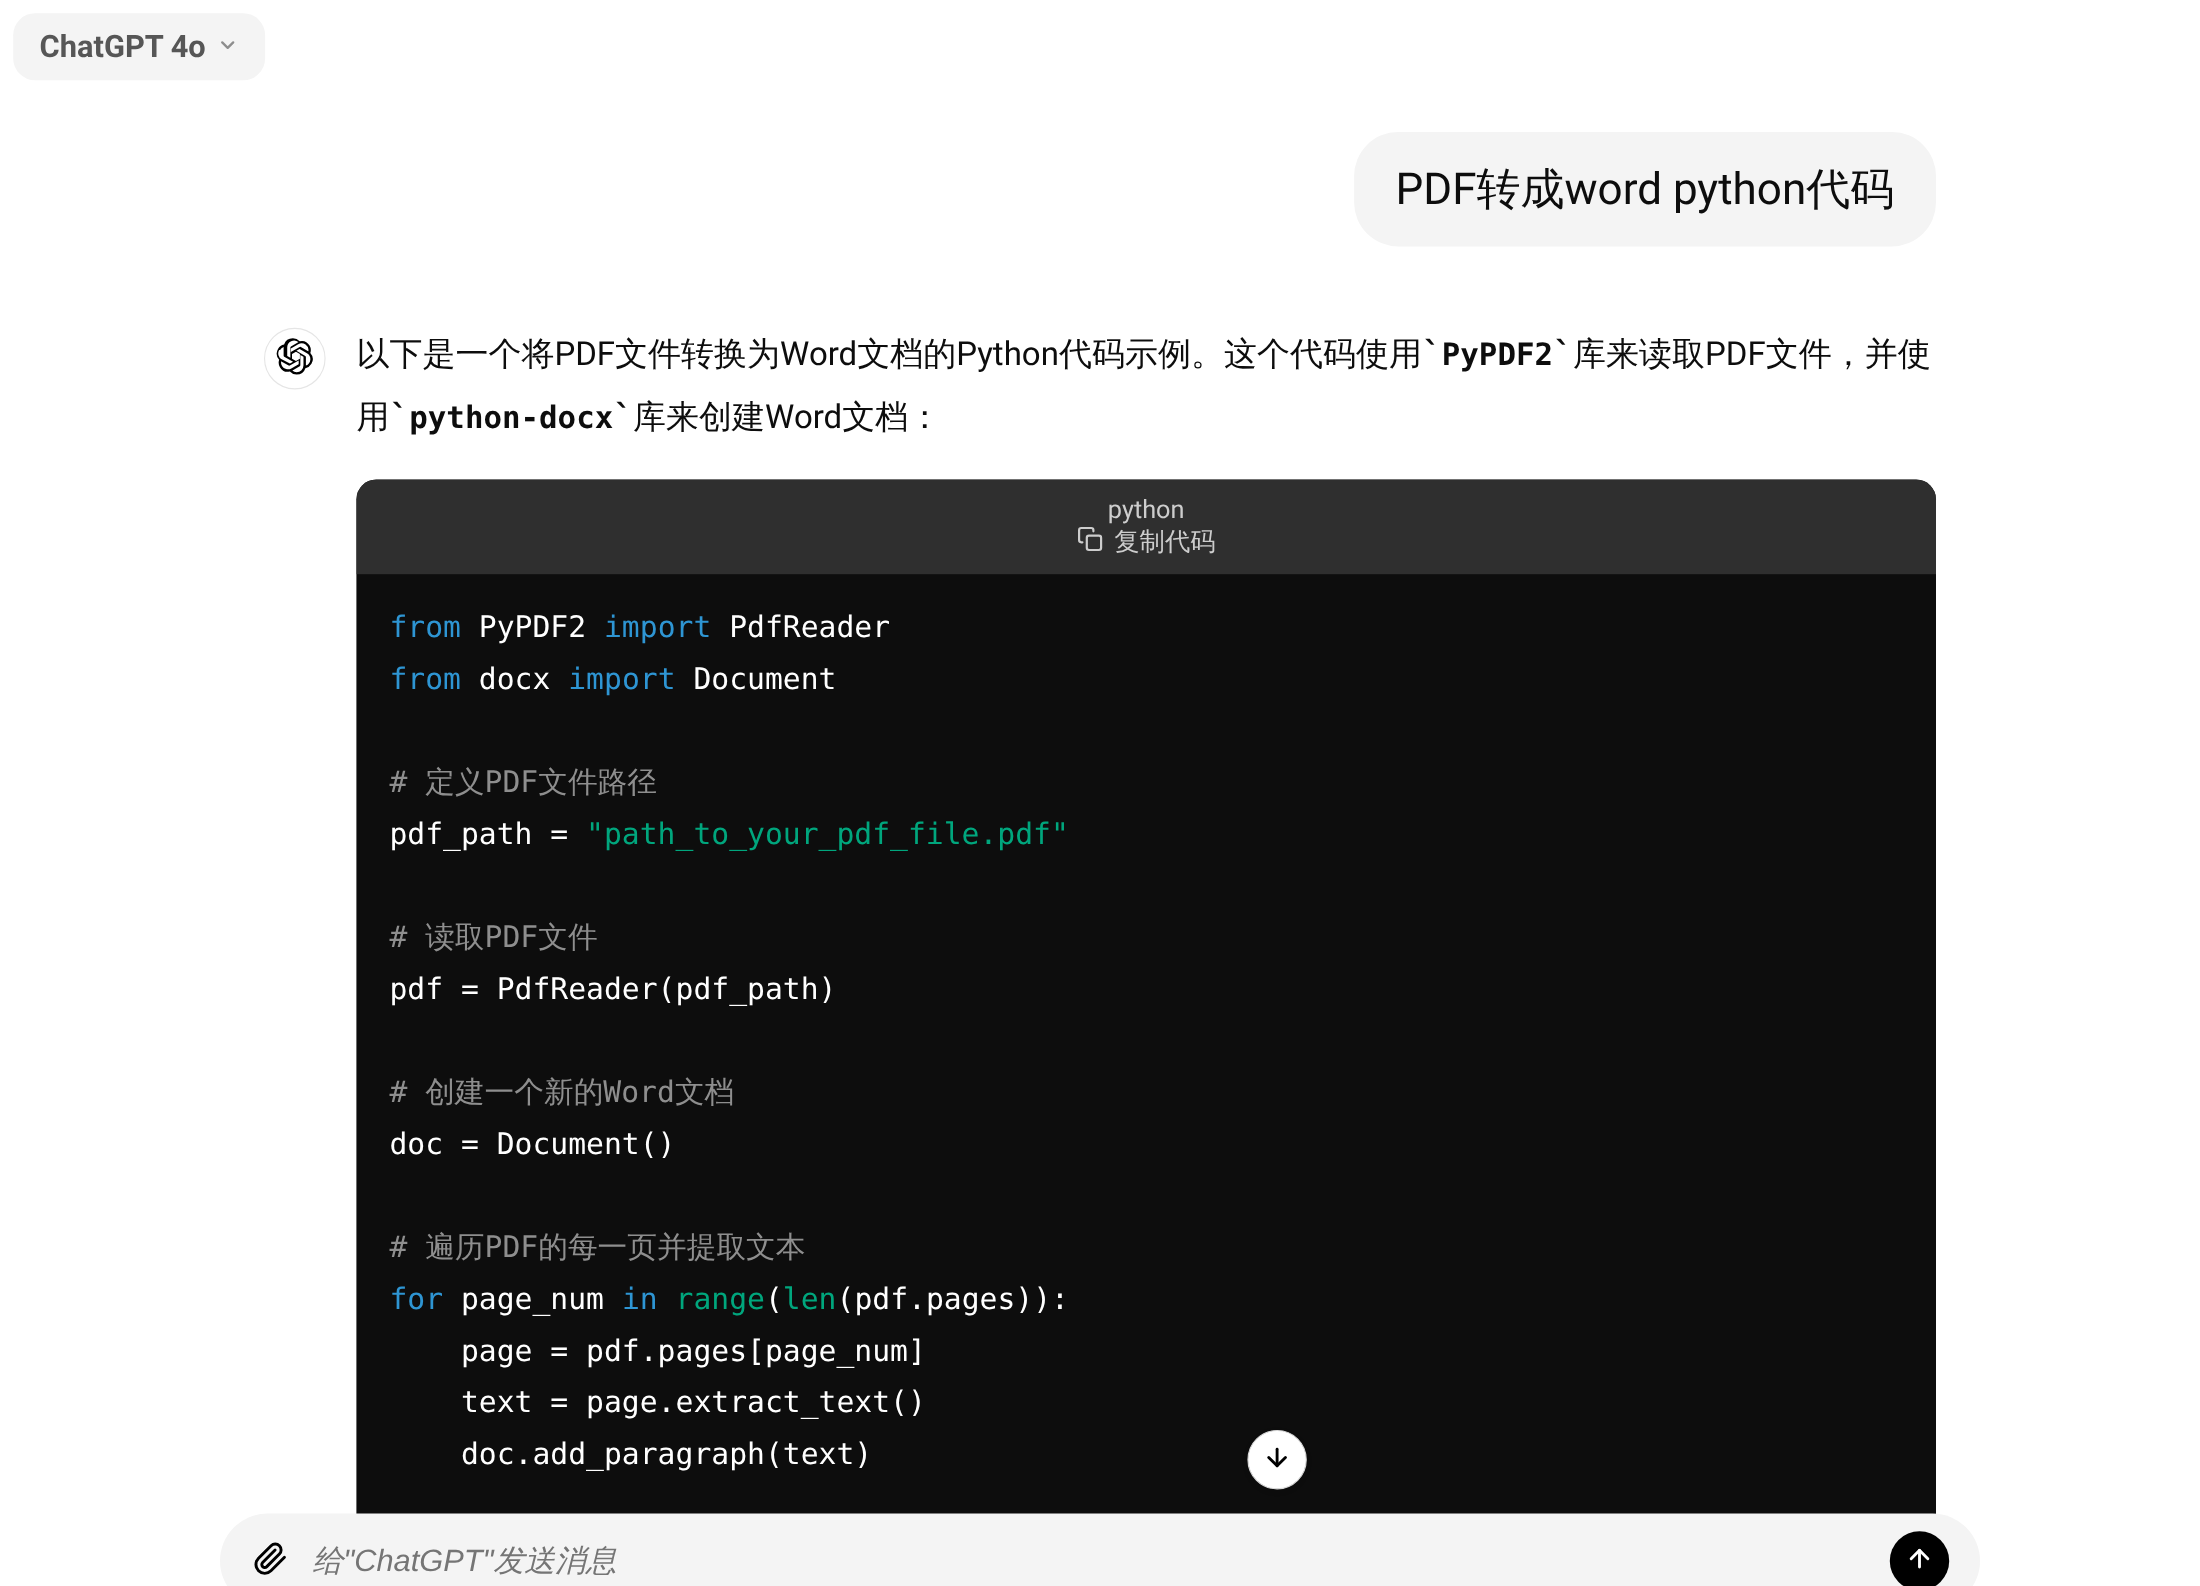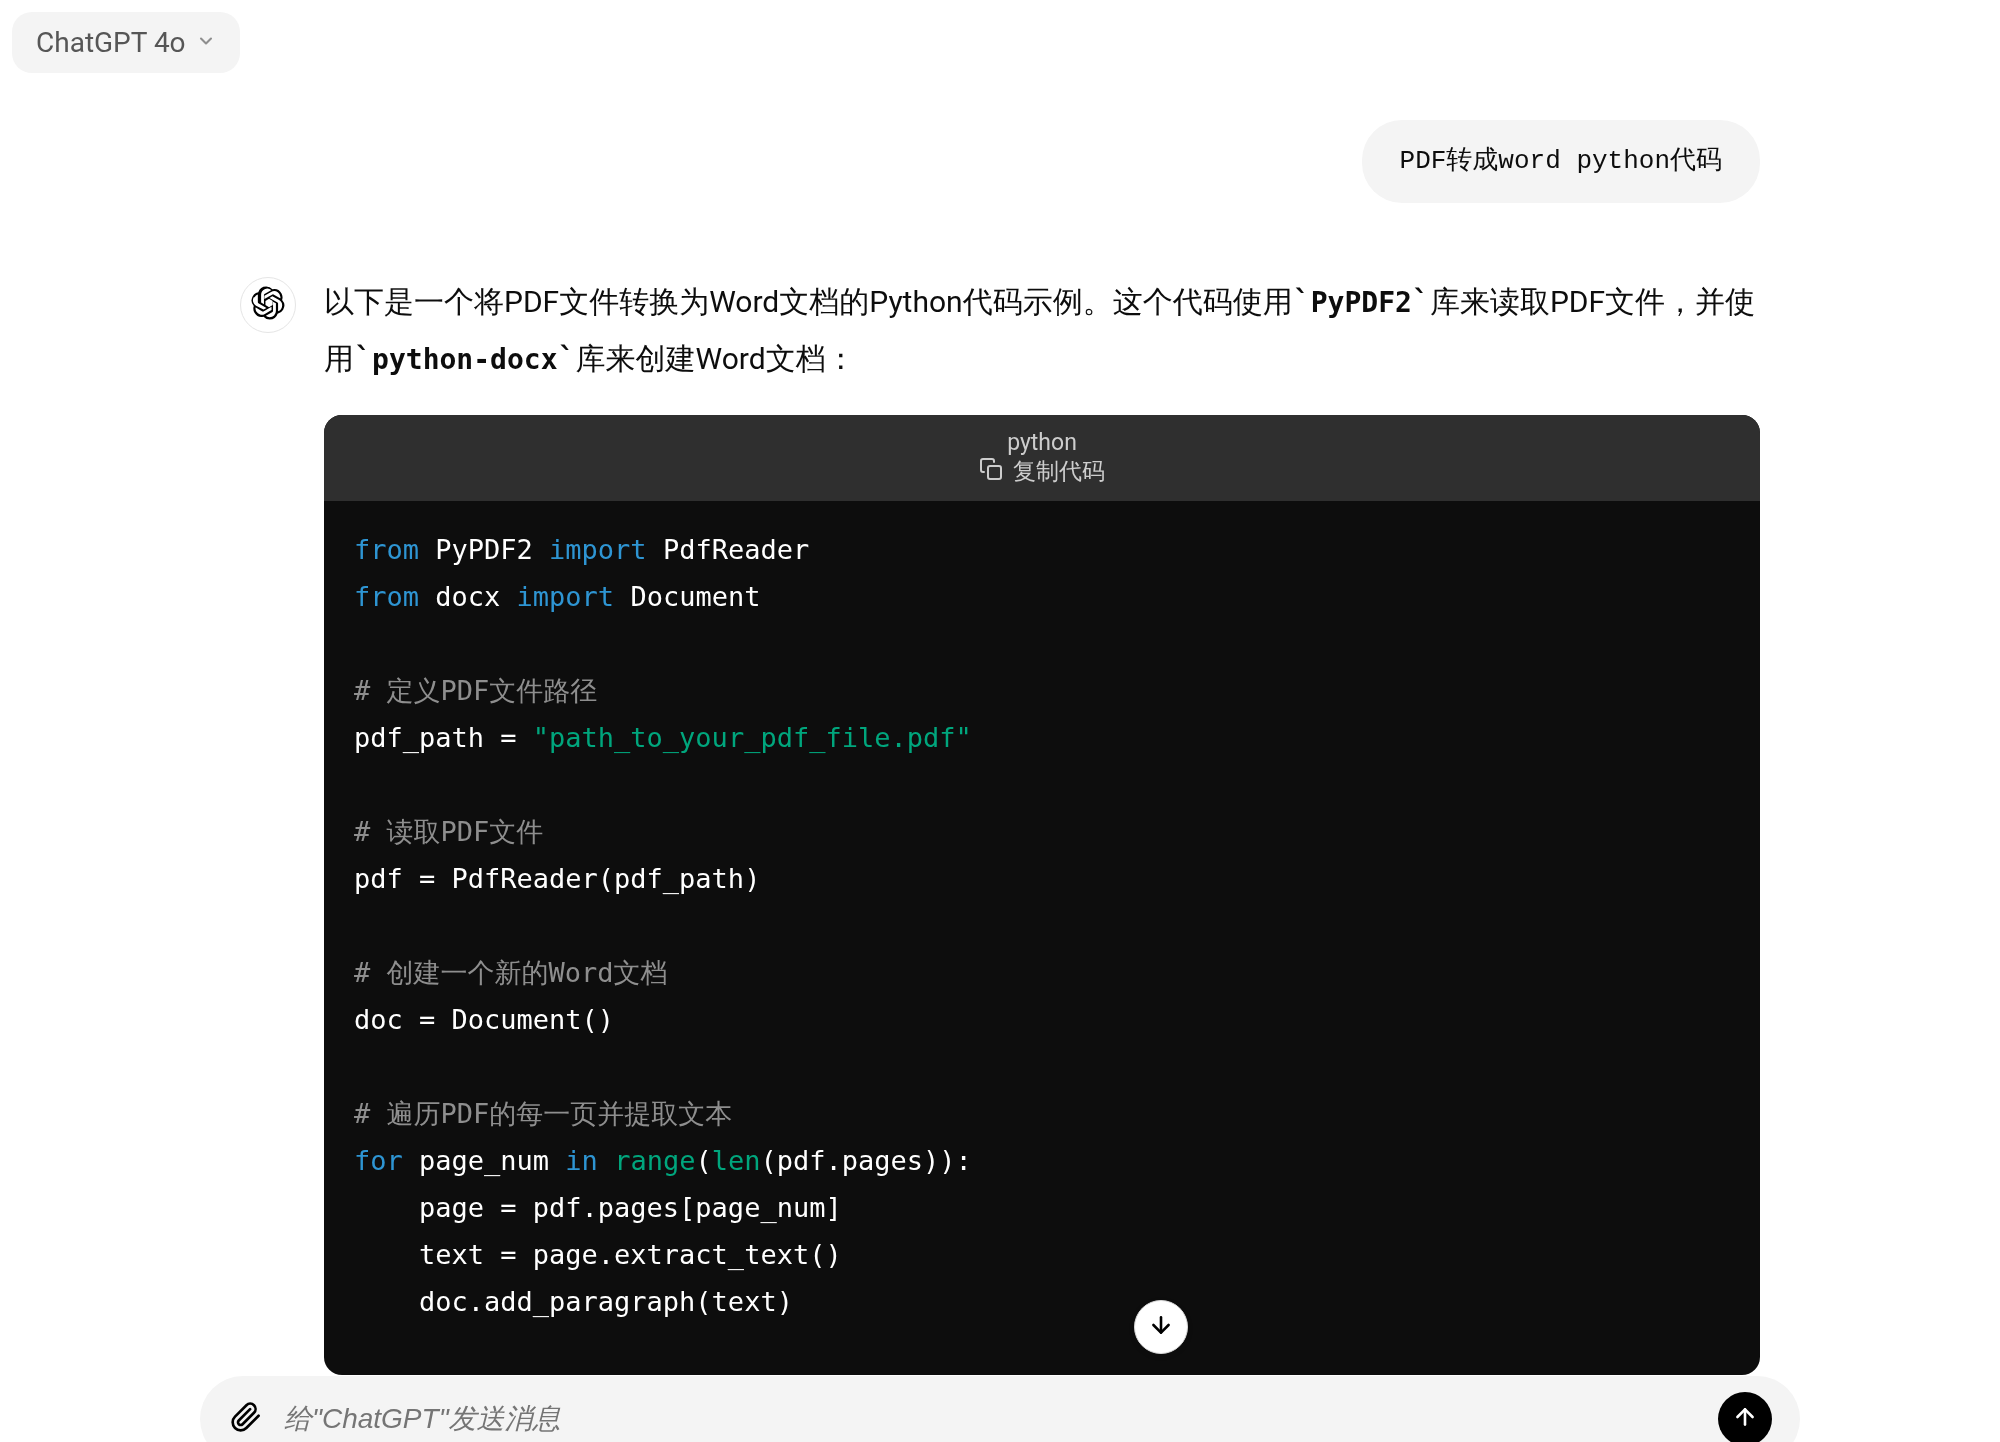--- a/index.html
+++ b/index.html
@@ -22,21 +22,21 @@
     display: inline-flex;
     align-items: center;
     gap: 10px;
     background: #f4f4f4;
     border-radius: 20px;
     padding: 14px 24px;
     cursor: pointer;
   }
   .model-selector-label {
     font-size: 28px;
-    font-weight: 400;
+    font-weight: 700;
     color: #565656;
   }
   .model-selector svg { width: 20px; height: 20px; flex: none; }
 
   
   .conversation {
     position: absolute;
     top: 120px;
     left: 50%;
     transform: translateX(-50%);
@@ -45,25 +45,24 @@
     flex-direction: column;
     gap: 70px;
   }
 
   
   .user-row { display: flex; justify-content: flex-end; }
   .user-bubble {
     background: #f4f4f4;
     border-radius: 40px;
     padding: 22px 38px;
-    font-size: 26px;
+    font-size: 40px;
     line-height: 1.5;
     color: #0d0d0d;
     max-width: 85%;
-    font-family: Liberation Mono, monospace;
   }
 
   
   .assistant-row {
     display: flex;
     align-items: flex-start;
     gap: 28px;
   }
   .assistant-avatar {
     width: 56px; height: 56px;

